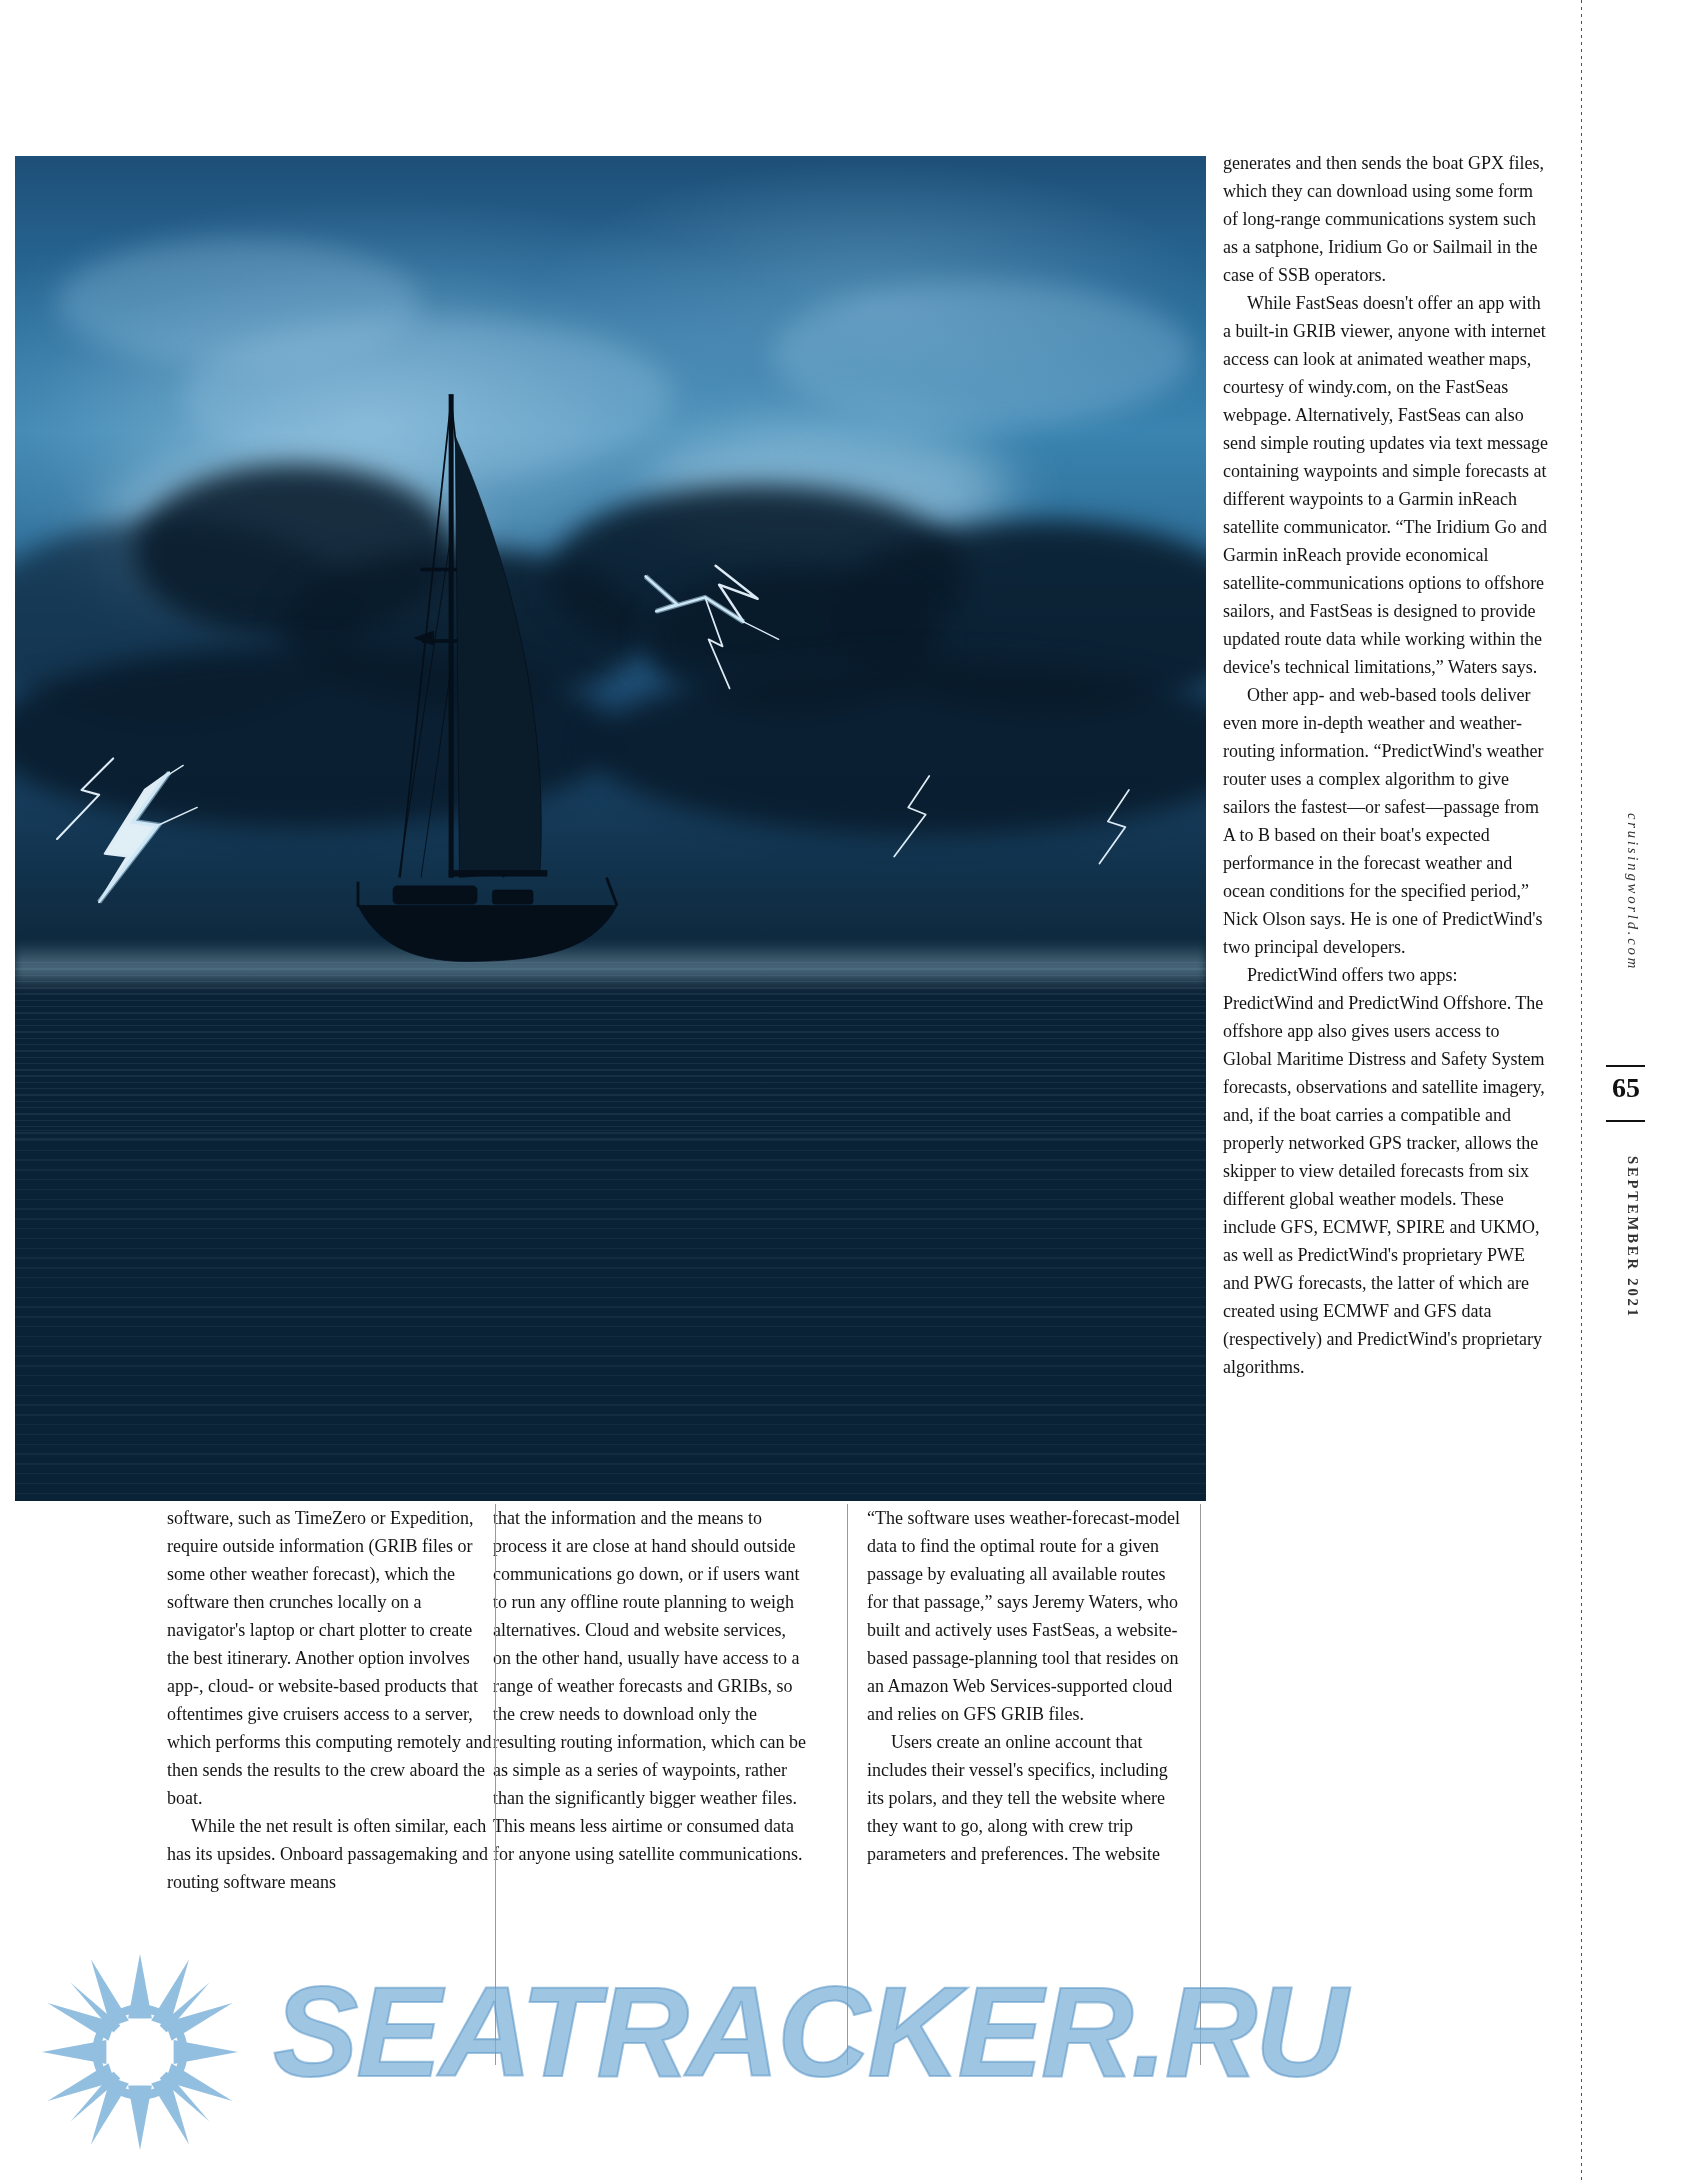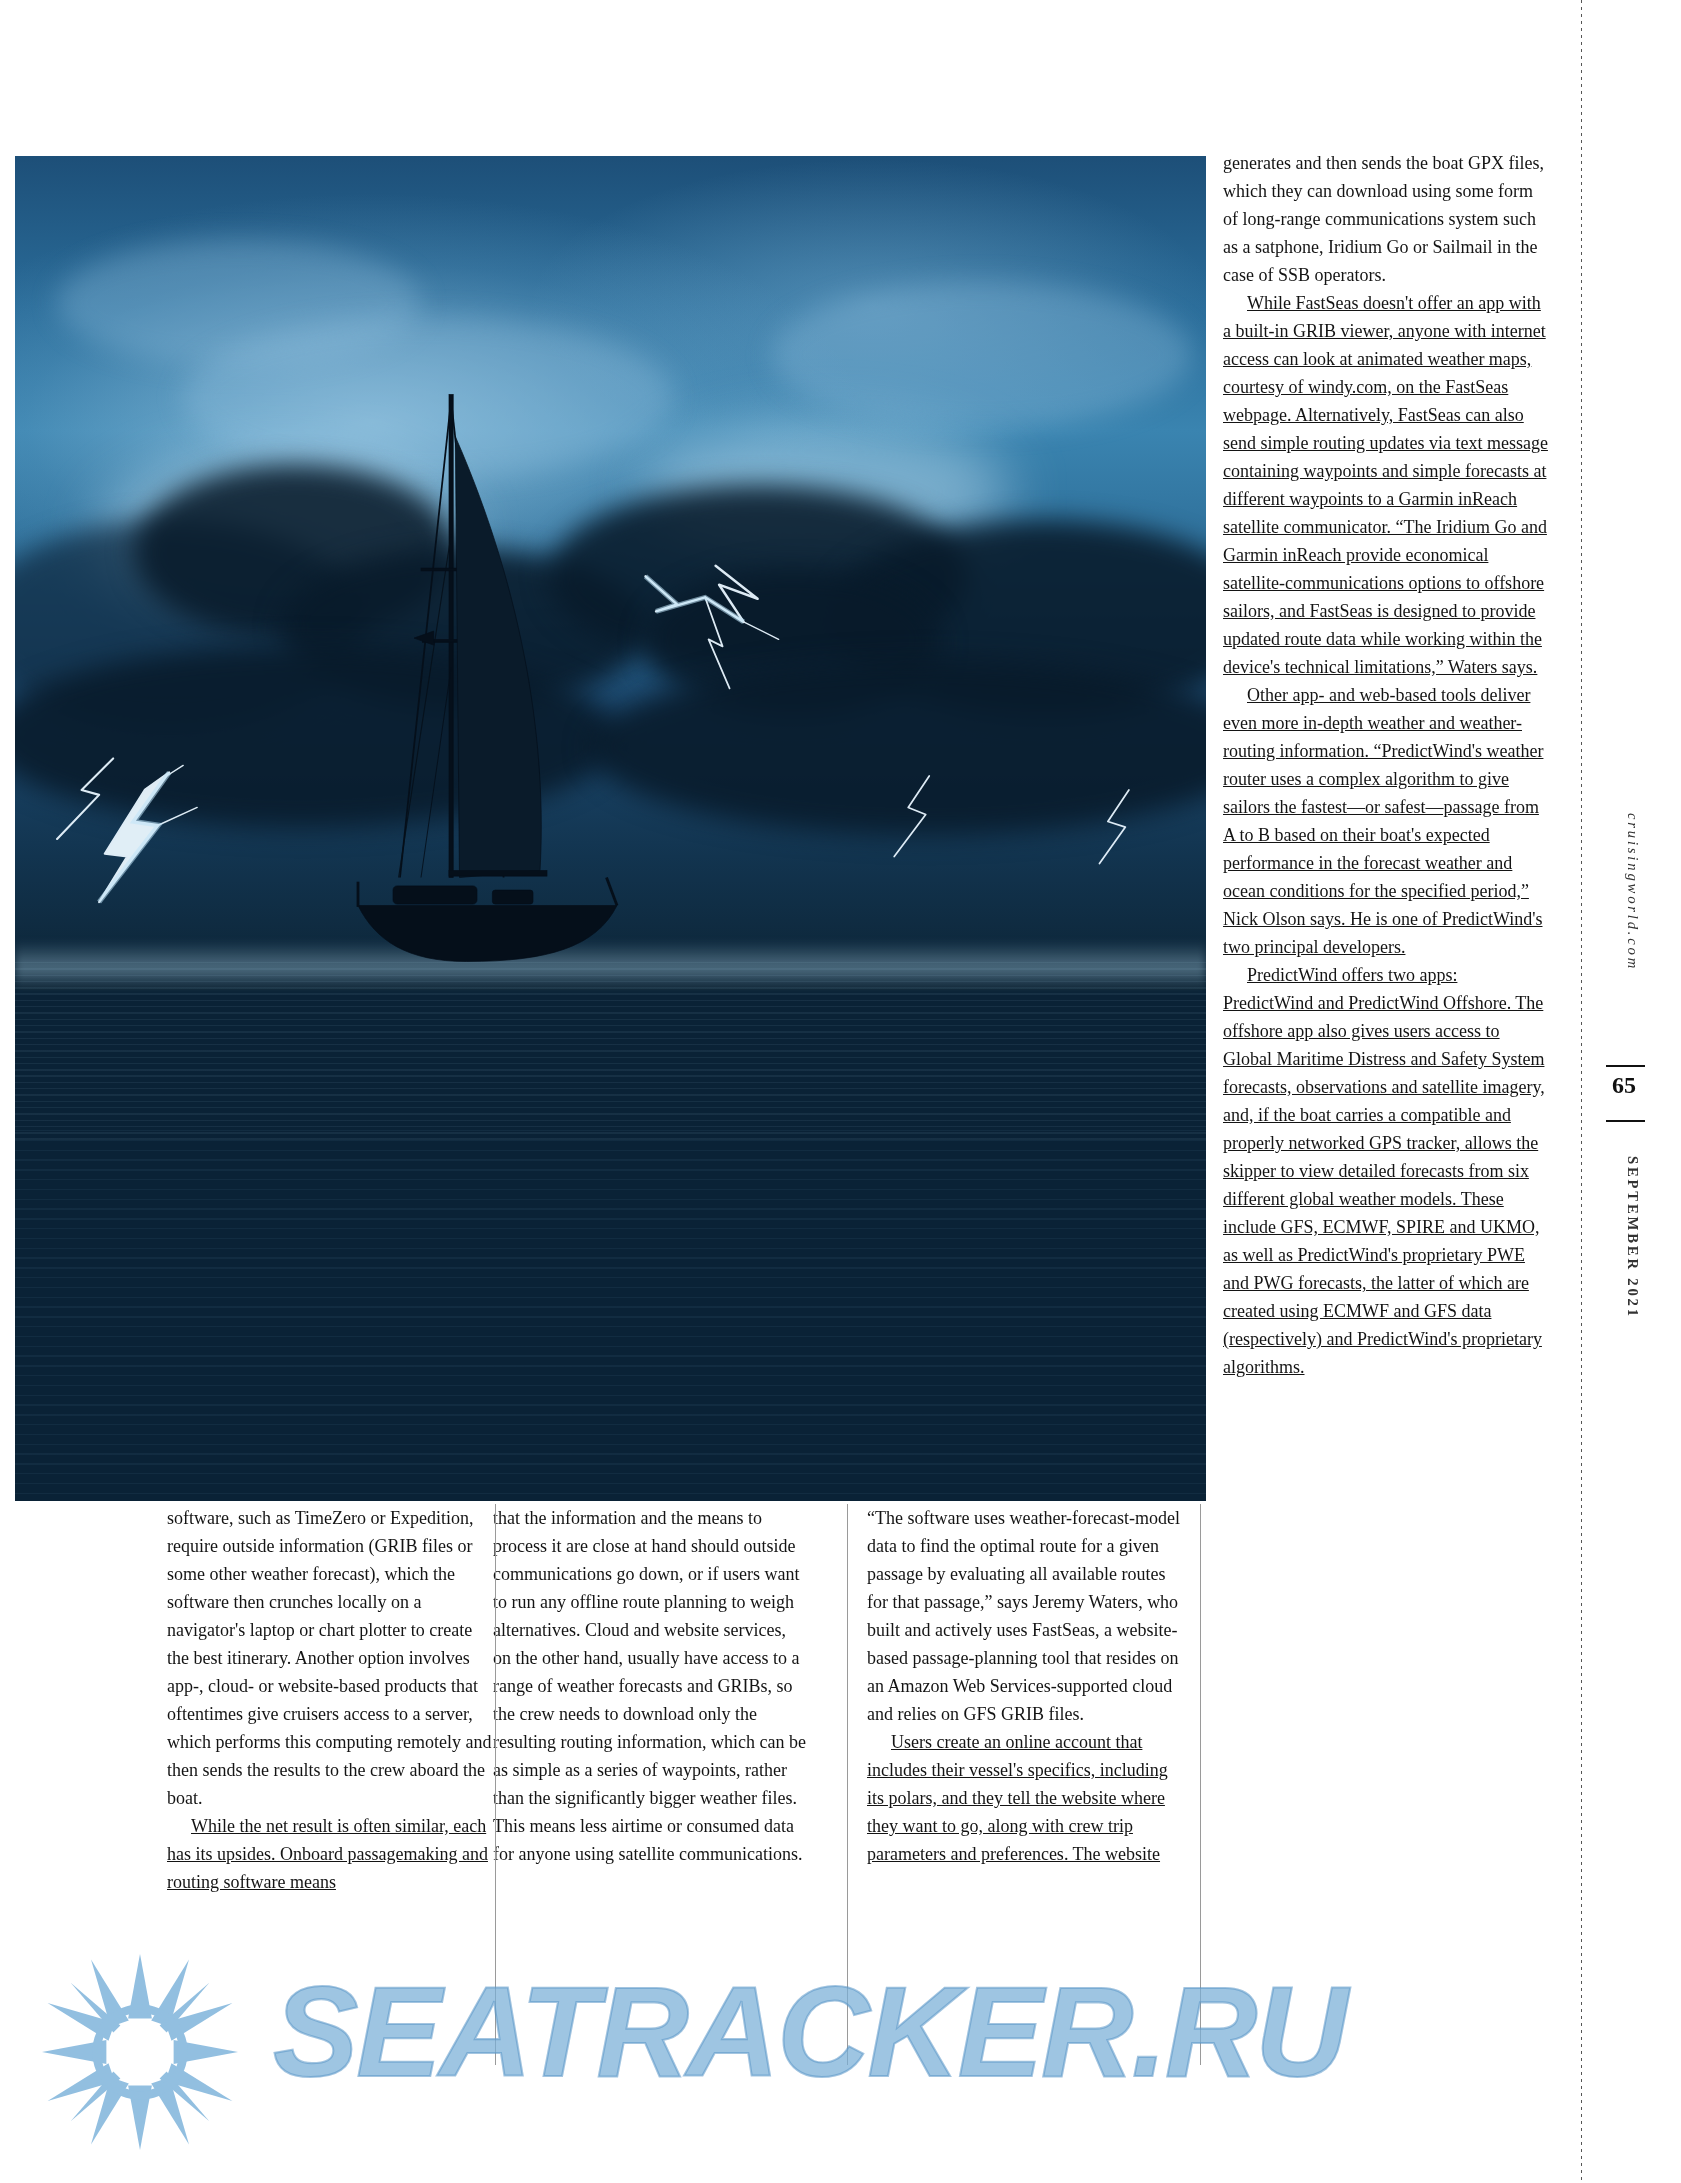--- a/index.html
+++ b/index.html
@@ -114,21 +114,21 @@
   .col {
     position: absolute;
     font-family: "Liberation Serif", serif;
     font-size: 18px;
     line-height: 28px;
     color: #141414;
     text-align: left;
     hyphens: auto;
   }
   .col p { margin: 0; }
-  .col p + p { text-indent: 24px; text-decoration: underline; }
+  .col p + p { text-indent: 24px; }
 
   #col-right {
     left: 1223px;
     top: 149px;
     width: 329px;
   }
 
   
   #col-b1 { left: 156px;  top: 1504px; width: 329px; margin-left: 11px; }
   #col-b2 { left: 493px;  top: 1504px; width: 315px; }
@@ -174,21 +174,21 @@
     left: 1624px;
     top: 1156px;
     font-size: 14.7px;
     font-weight: 600;
   }
   #folio {
     position: absolute;
     left: 1612px;
     top: 1072px;
     font-family: "Liberation Serif", serif;
-    font-size: 24px;
+    font-size: 28px;
     font-weight: 700;
     color: #111;
   }
   #folio-line {
     position: absolute;
     left: 1606px;
     top: 1065px;
     width: 39px;
     height: 2.1px;
     background: #111;

